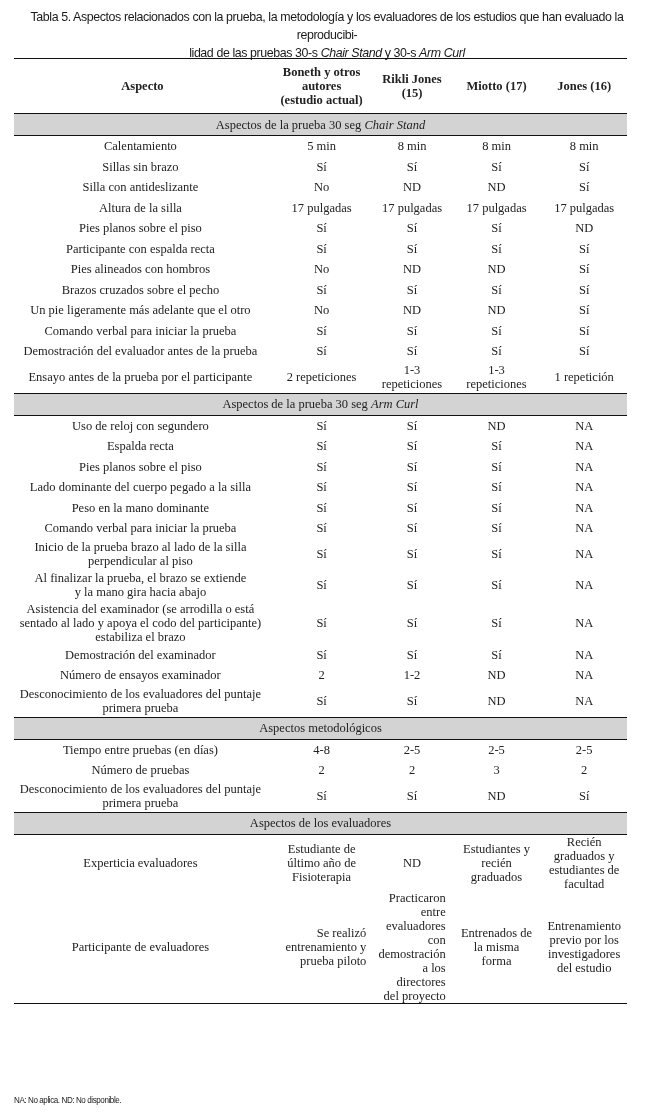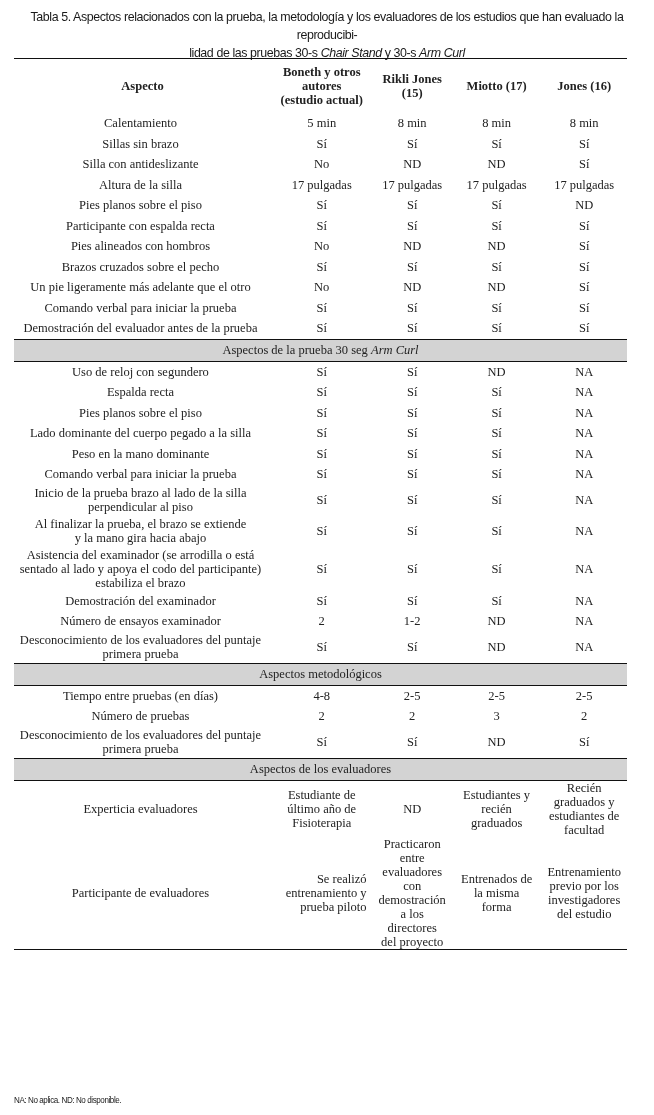--- a/index.html
+++ b/index.html
@@ -57,20 +57,23 @@
       </th>
       <th>
         <div>Rikli Jones</div>
         <div>(15)</div>
       </th>
       <th>Miotto (17)</th>
       <th>Jones (16)</th>
     </tr>
   </thead>
   <tbody id="tbody">
+      <tr class="sec">
+        <td colspan="5"><span>Aspectos de la prueba 30 seg </span><i>Chair Stand</i></td>
+      </tr>
       <tr class="r1">
         <td class="asp">
           <div>Calentamiento</div>
         </td>
         <td>5 min</td>
         <td>8 min</td>
         <td>8 min</td>
         <td>8 min</td>
       </tr>
       <tr class="r1">
@@ -156,20 +159,29 @@
       </tr>
       <tr class="r1">
         <td class="asp">
           <div>Demostración del evaluador antes de la prueba</div>
         </td>
         <td>Sí</td>
         <td>Sí</td>
         <td>Sí</td>
         <td>Sí</td>
       </tr>
+      <tr class="r2">
+        <td class="asp">
+          <div>Ensayo antes de la prueba por el participante</div>
+        </td>
+        <td style="padding: 0px 8px;">2 repeticiones</td>
+        <td style="padding: 0px 8px;">1-3 repeticiones</td>
+        <td style="padding: 0px 8px;">1-3 repeticiones</td>
+        <td style="padding: 0px 8px;">1 repetición</td>
+      </tr>
       <tr class="sec">
         <td colspan="5"><span>Aspectos de la prueba 30 seg </span><i>Arm Curl</i></td>
       </tr>
       <tr class="r1">
         <td class="asp">
           <div>Uso de reloj con segundero</div>
         </td>
         <td>Sí</td>
         <td>Sí</td>
         <td>ND</td>
@@ -320,20 +332,20 @@
         <td style="padding: 0px 6px;">Estudiante de último año de Fisioterapia</td>
         <td style="padding: 0px 6px;">ND</td>
         <td style="padding: 0px 6px;">Estudiantes y recién graduados</td>
         <td style="padding: 0px 6px;">Recién graduados y estudiantes de facultad</td>
       </tr>
       <tr class="r5 last">
         <td class="asp">
           <div>Participante de evaluadores</div>
         </td>
         <td style="padding: 0px 6px; text-align: right;">Se realizó entrenamiento y prueba piloto</td>
-        <td style="padding: 0px 6px;">Practicaron entre evaluadores con demostración a los directores del proyecto</td>
+        <td style="padding: 0px 6px; text-align: right;">Practicaron entre evaluadores con demostración a los directores del proyecto</td>
         <td style="padding: 0px 6px;">Entrenados de la misma forma</td>
         <td style="padding: 0px 6px;">Entrenamiento previo por los investigadores del estudio</td>
       </tr>
     </tbody>
 </table>
 
 <div class="footnote">NA: No aplica. ND: No disponible.</div>
 
 </body></html>

